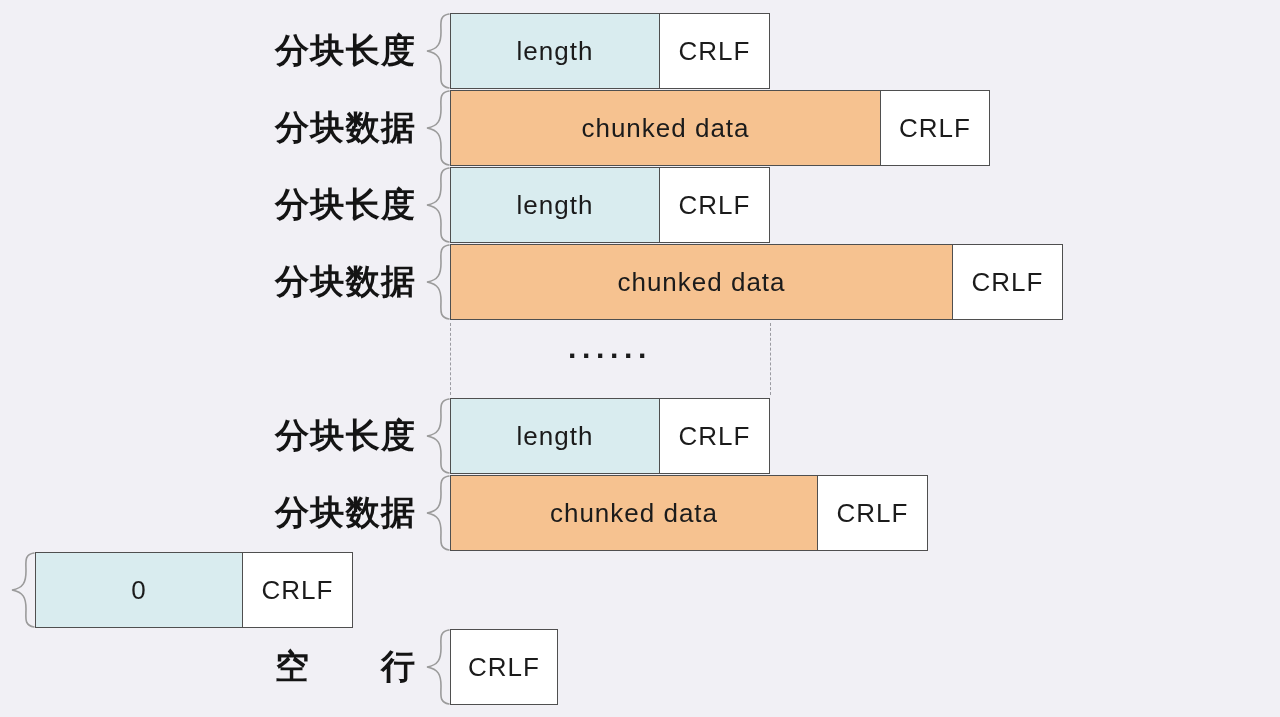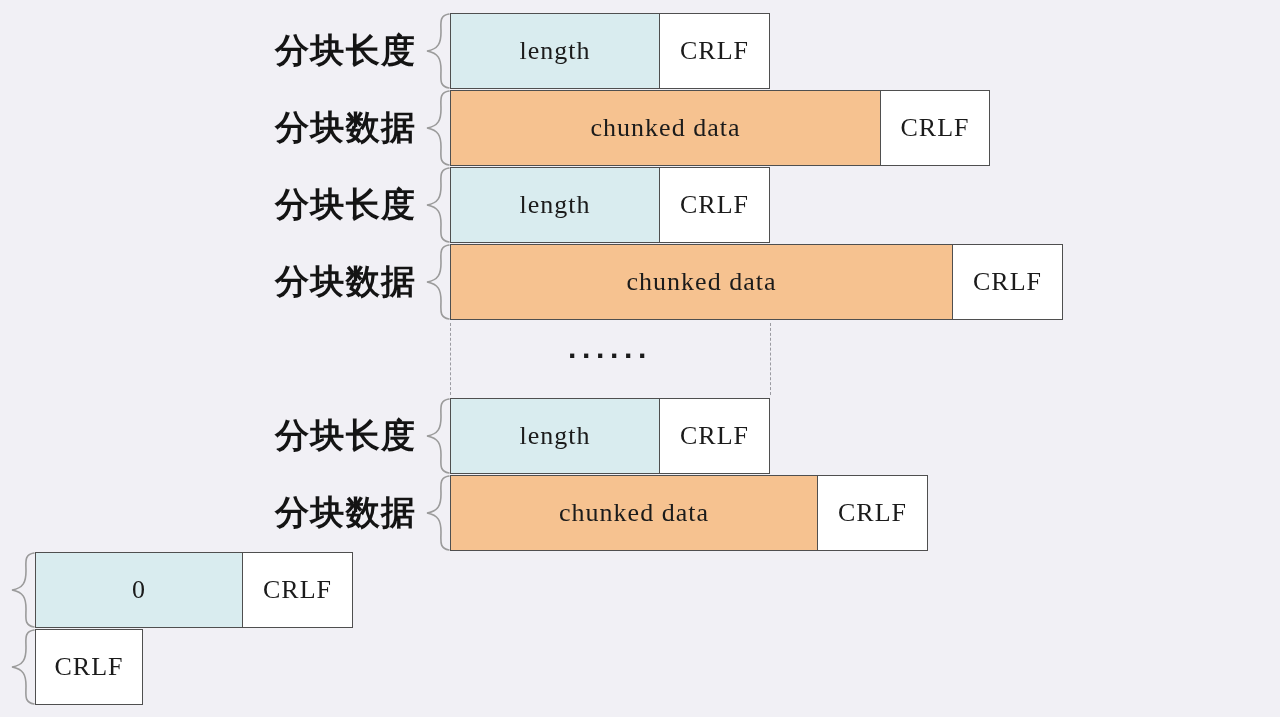--- a/index.html
+++ b/index.html
@@ -22,21 +22,21 @@
     white-space: nowrap;
   }
 
   .brace { width: 25px; height: 76px; margin-left: 10px; flex: none; }
 
   .cells { display: flex; align-items: stretch; }
   .cell {
     box-sizing: border-box;
     border: 1px solid var(--border, #4f4f4f);
     display: flex; align-items: center; justify-content: center;
-    font-family: Liberation Serif, serif;
+    font-family: Liberation Sans, sans-serif;
     font-size: 26px; letter-spacing: 1px;
     color: var(--cell-text, #1b1b1b);
     white-space: nowrap;
   }
   .cell + .cell { margin-left: -1px; }
   .fill-length { background: var(--length-fill, #d9ecef); }
   .fill-data   { background: var(--data-fill, #f6c290); }
   .fill-crlf   { background: var(--crlf-fill, #ffffff); }
 
   .gap-row { position: relative; height: 76px; margin-bottom: 1px; }
@@ -134,20 +134,21 @@
     <svg class="brace" viewBox="0 0 25 76" xmlns="http://www.w3.org/2000/svg">
       <path d="M24 1 C14 2.5 16 10 16 19 C16 30 13.5 36 2 38 C13.5 40 16 46 16 57 C16 66 14 73.5 24 75" fill="none" stroke="var(--brace, #9b9b9b)" stroke-width="1.6" stroke-linecap="round"></path>
     </svg>
     <div class="cells">
         <div class="cell fill-length" style="width: 208px;">0</div>
         <div class="cell fill-crlf" style="width: 111px;">CRLF</div>
       </div>
   </div>
 
   <div class="row">
+    <div class="label">空行</div>
     <svg class="brace" viewBox="0 0 25 76" xmlns="http://www.w3.org/2000/svg">
       <path d="M24 1 C14 2.5 16 10 16 19 C16 30 13.5 36 2 38 C13.5 40 16 46 16 57 C16 66 14 73.5 24 75" fill="none" stroke="var(--brace, #9b9b9b)" stroke-width="1.6" stroke-linecap="round"></path>
     </svg>
     <div class="cells">
         <div class="cell fill-crlf" style="width: 108px;">CRLF</div>
       </div>
   </div>
 </div>
 
 </body></html>

